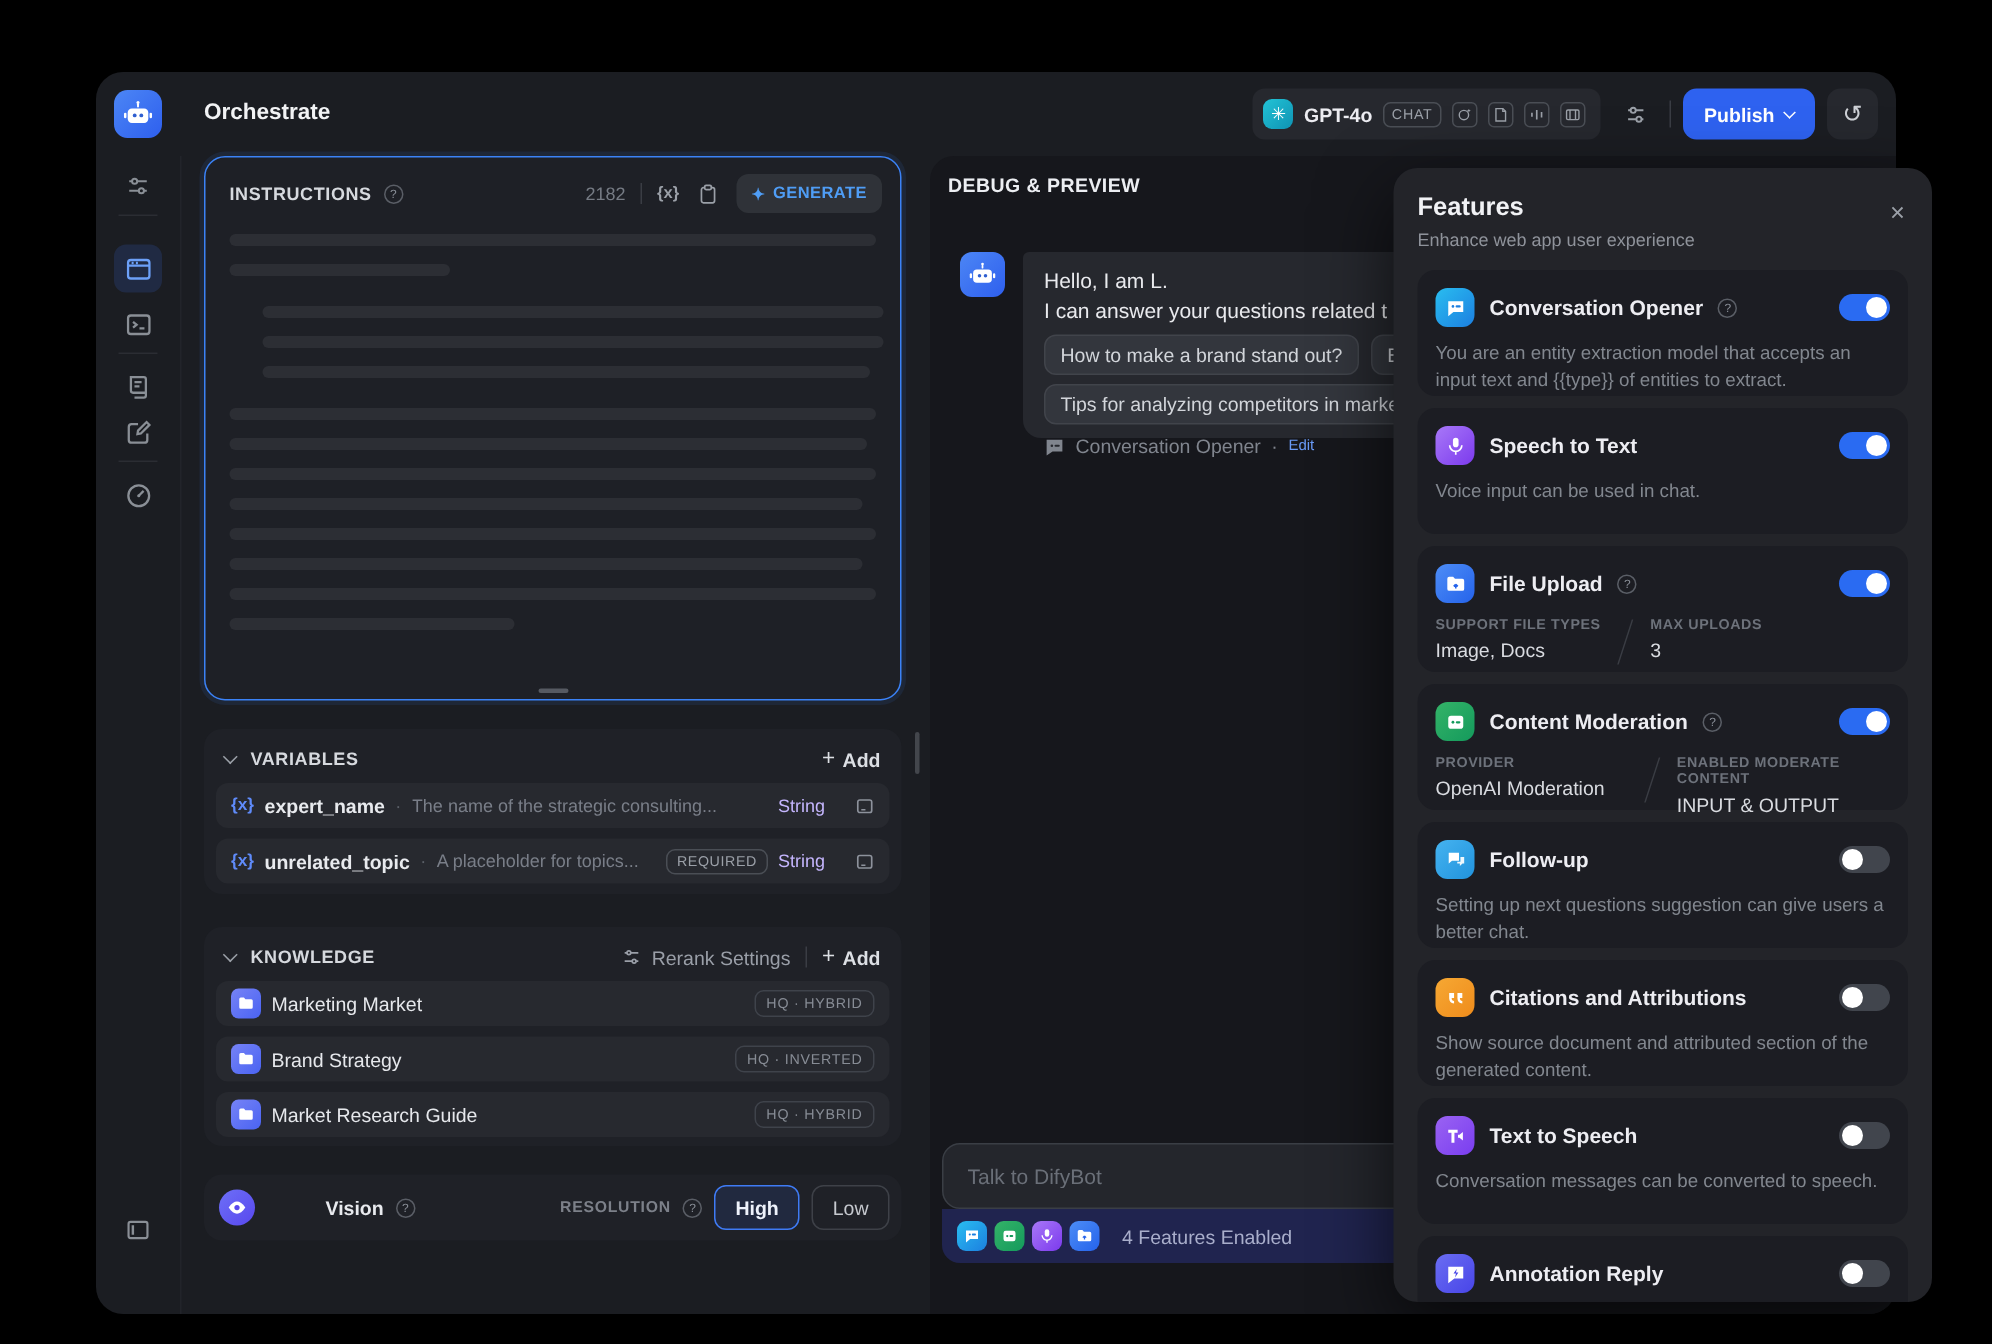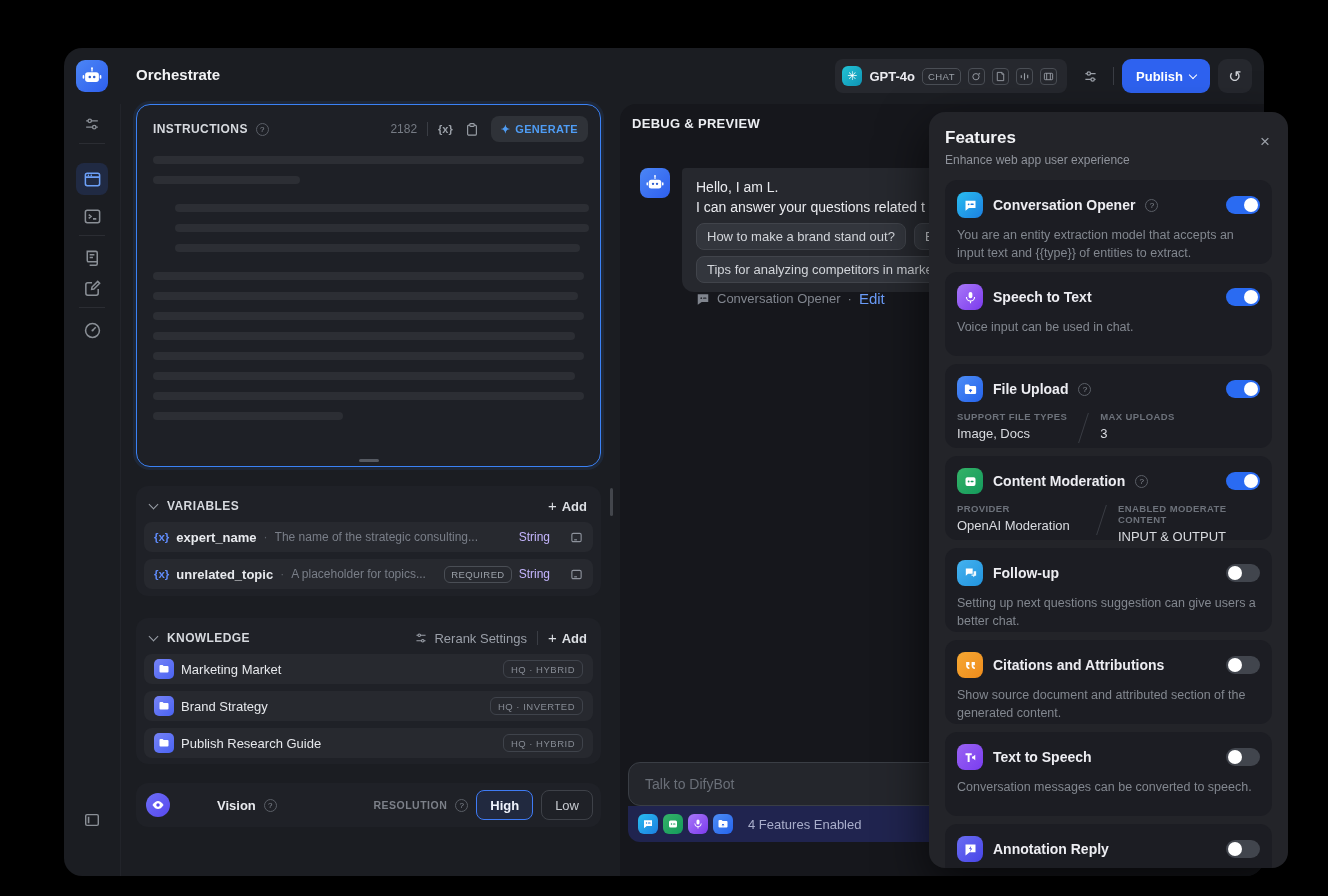--- a/index.html
+++ b/index.html
@@ -102,21 +102,21 @@
     background:linear-gradient(135deg,#4c86f5,#2e5fee); display:flex; align-items:center; justify-content:center; }
   .bubble { left:62px; top:64px; width:560px; background:#26282e; border-radius:4px 12px 12px 12px; padding:9px 14px 9px 14px; }
   .bubble-line { font-size:14px; color:#e9eaee; line-height:20px; }
   .chip-row { display:flex; gap:8px; margin-top:6px; }
   .chip { height:27px; background:#33363d; border:1px solid #41444b; border-radius:8px; color:#d2d5da;
     font-size:13px; display:flex; align-items:center; padding:0 10px; white-space:nowrap; overflow:hidden; cursor:pointer; flex:none; }
   .chip.cut2 { width:160px; }
   .chip.cut3 { width:330px; }
   .opener-row { left:76px; top:186px; display:flex; align-items:center; gap:7px; }
   .opener-label { color:#80858e; font-size:13px; }
-  .edit-link { color:#6a9bf7; font-size:15px; font-weight:500; cursor:pointer; }
+  .edit-link { color:#6a9bf7; font-size:10px; font-weight:500; cursor:pointer; }
   .chat-input { left:8px; top:658px; width:515px; height:44px; background:#24262c; border:1px solid #3a3e45;
     border-radius:12px; color:#e9eaee; font-size:14px; padding:0 16px; outline:none; font-family:"Liberation Sans",sans-serif; }
   .chat-input::placeholder { color:#6a6f78; }
   .feat-bar { left:8px; top:702px; width:515px; height:36px; background:#20244f; border-radius:0 0 12px 12px;
     display:flex; align-items:center; padding:0 10px; gap:5px; cursor:pointer; }
   .mini-ic { width:20px; height:20px; border-radius:6px; display:flex; align-items:center; justify-content:center; flex:none; }
   .feat-bar-label { margin-left:10px; color:#a9aecb; font-size:13px; }
 
   
   .features-panel { position:absolute; left:929px; top:112px; width:359px; height:756px; background:#232429;
@@ -373,21 +373,21 @@
         </span>
       <span class="kb-name">Brand Strategy</span>
       <span class="kb-badge">HQ · INVERTED</span>
     </div>
     <div class="row-item" style="margin-bottom:0">
       <span class="kb-icon">
           <svg width="12" height="12" viewBox="0 0 24 24" fill="#fff">
             <path d="M3 6a2 2 0 012-2h4.2l2 2.2H19a2 2 0 012 2V17a2 2 0 01-2 2H5a2 2 0 01-2-2z"></path>
           </svg>
         </span>
-      <span class="kb-name">Publish Research Guide</span>
+      <span class="kb-name">Market Research Guide</span>
       <span class="kb-badge">HQ · HYBRID</span>
     </div>
   </div>
 
   <div class="abs vision">
     <span class="vision-icon">
       <svg width="14" height="14" viewBox="0 0 24 24">
           <path d="M2.5 12c3-5 6.6-7 9.5-7s6.5 2 9.5 7c-3 5-6.6 7-9.5 7s-6.5-2-9.5-7z" fill="#fff"></path>
           <circle cx="12" cy="12" r="3" fill="#5848ee"></circle>
         </svg>

